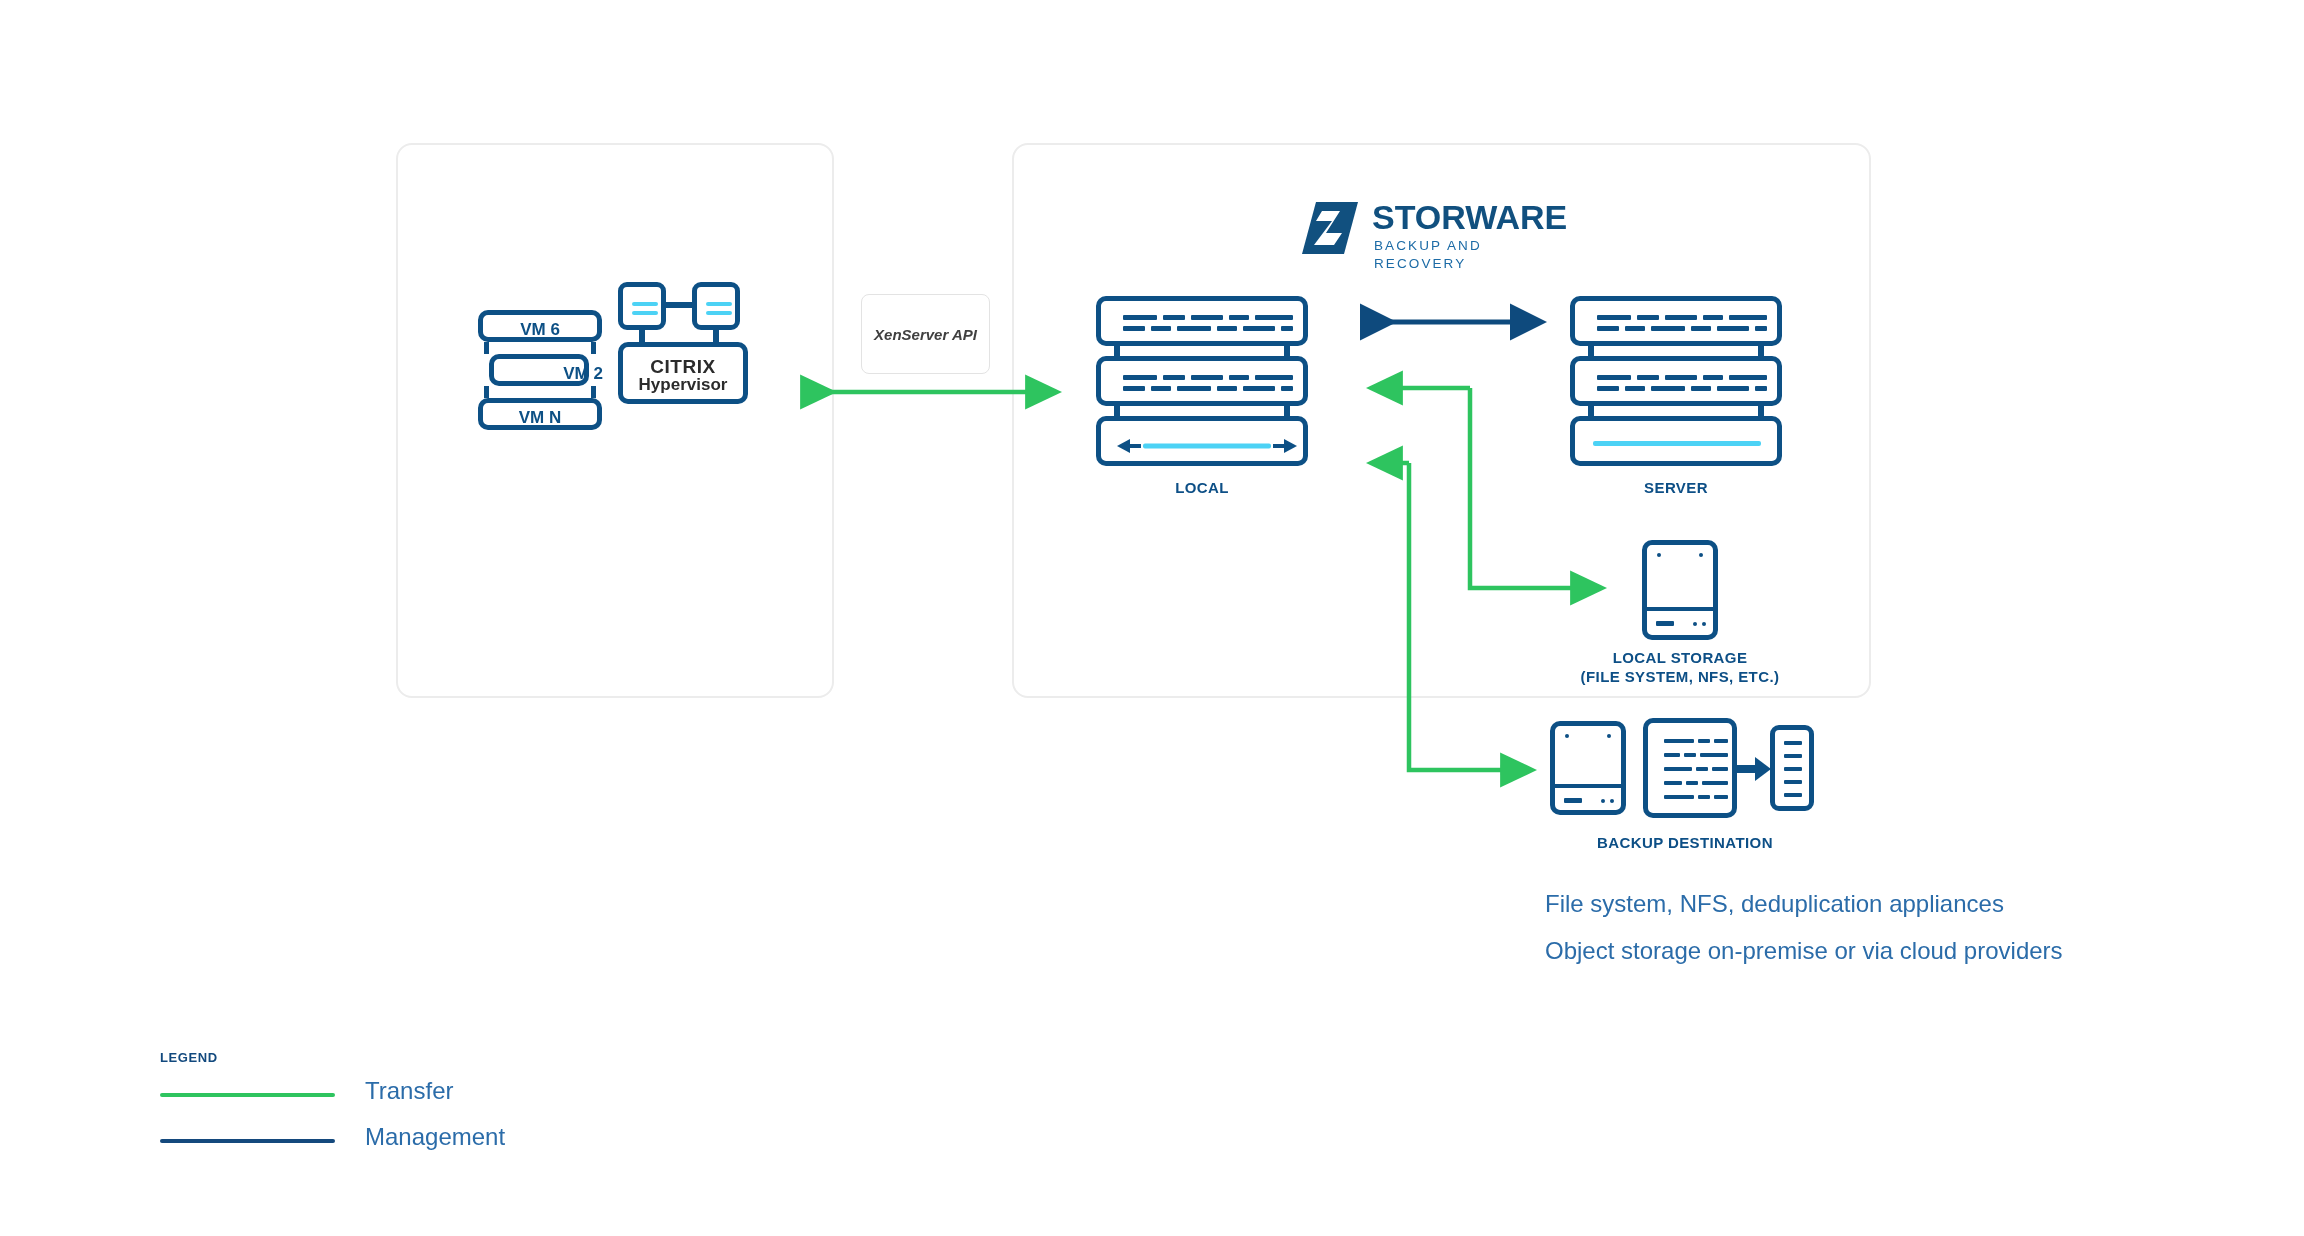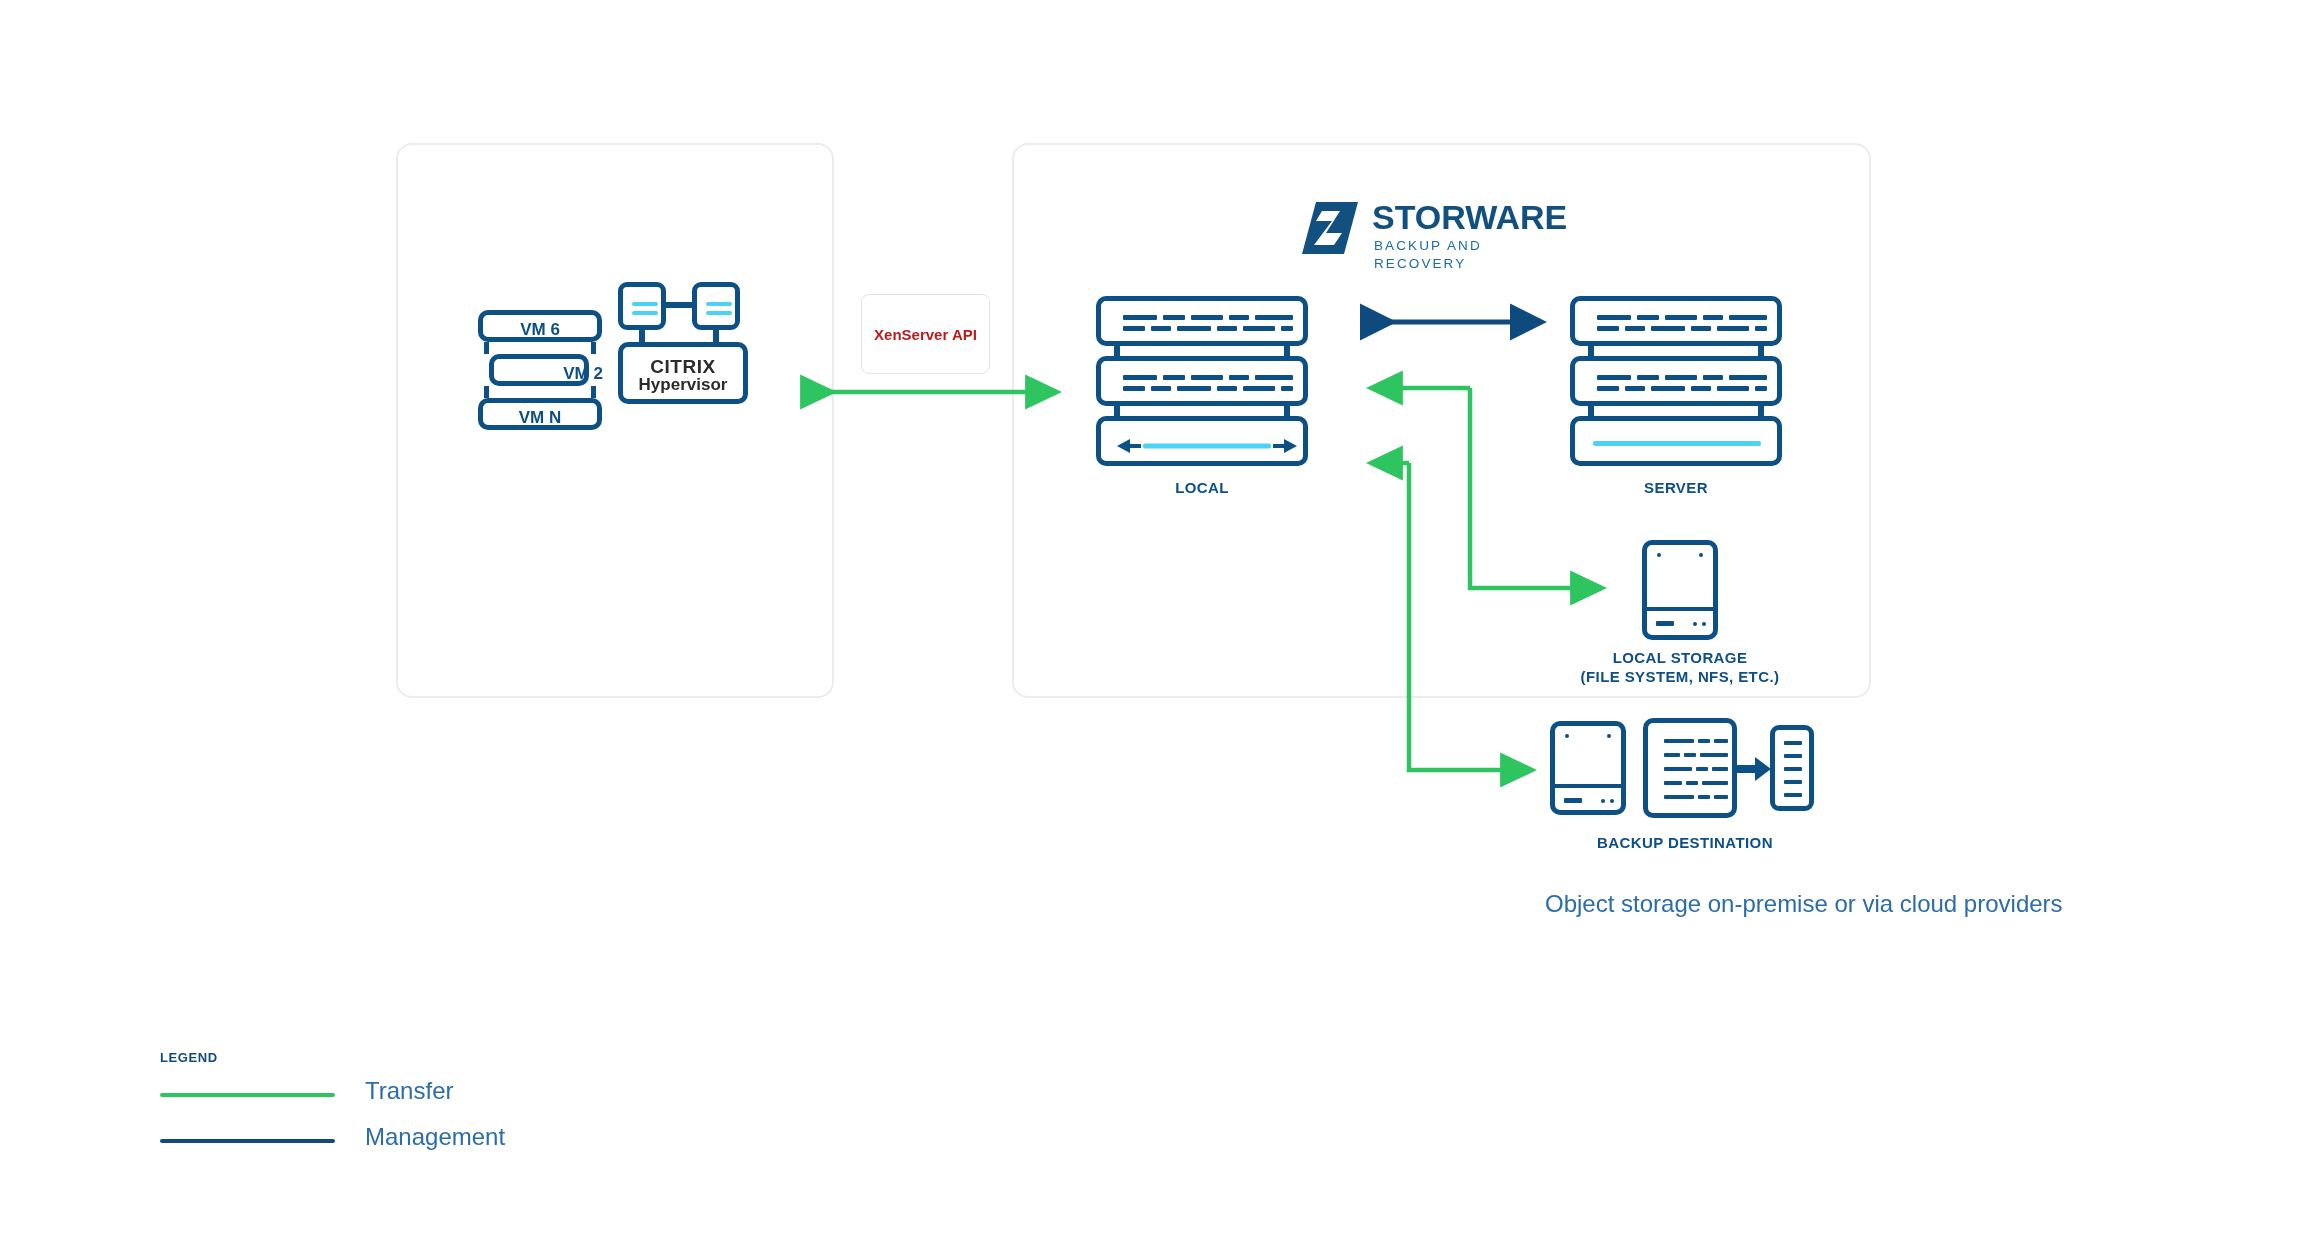--- a/index.html
+++ b/index.html
@@ -23,21 +23,21 @@
   
   .cap{position:absolute;color:#0d4f86;font-weight:bold;letter-spacing:.4px;
        text-align:center;font-size:15px;line-height:19px;white-space:pre;}
   .vmlabel{position:absolute;width:100%;text-align:center;color:#0d5085;
            font-weight:bold;font-size:17px;line-height:30px;}
 
   
   #xenbox{position:absolute;left:861px;top:294px;width:127px;height:78px;
           border:1px solid #e3e3e3;border-radius:8px;background:#fff;
           display:flex;align-items:center;justify-content:center;}
-  #xenbox span{color:#b91c1c;font-weight:bold;font-size:15px;}
+  #xenbox span{color:#404040;font-weight:bold;font-size:15px;font-style:italic;}
 
   
   #citrix-main{left:618px;top:345px;width:130px;height:70px;}
   .citrix-txt{position:absolute;left:0;width:100%;text-align:center;color:#2b2b2b;}
   .citrix-1{top:9px;font-size:19px;font-weight:bold;letter-spacing:.5px;}
   .citrix-2{top:28px;font-size:17px;font-weight:bold;}
 
   
   #logo-wrap{position:absolute;left:1302px;top:198px;width:275px;height:64px;}
   #logo-mark{position:absolute;left:0;top:4px;width:56px;height:52px;}
@@ -294,20 +294,21 @@
       <div class="dash" style="left:9px;top:11px;width:18px;height:4px;"></div>
       <div class="dash" style="left:9px;top:24px;width:18px;height:4px;"></div>
       <div class="dash" style="left:9px;top:37px;width:18px;height:4px;"></div>
       <div class="dash" style="left:9px;top:50px;width:18px;height:4px;"></div>
       <div class="dash" style="left:9px;top:63px;width:18px;height:4px;"></div>
     </div>
   </div>
   <div class="cap" style="left:1550px;top:826px;width:270px;margin-top:7px;">BACKUP DESTINATION</div>
 
   <div id="desc">
+    <div>File system, NFS, deduplication appliances</div>
     <div>Object storage on-premise or via cloud providers</div>
   </div>
 
   <div id="legend">
     <div id="legend-title">LEGEND</div>
 
     <div class="leg-row" style="left:0;top:27px;width:520px;">
       <div class="leg-line" style="background:#2ec45f;"></div>
       <div class="leg-text">Transfer</div>
     </div>

